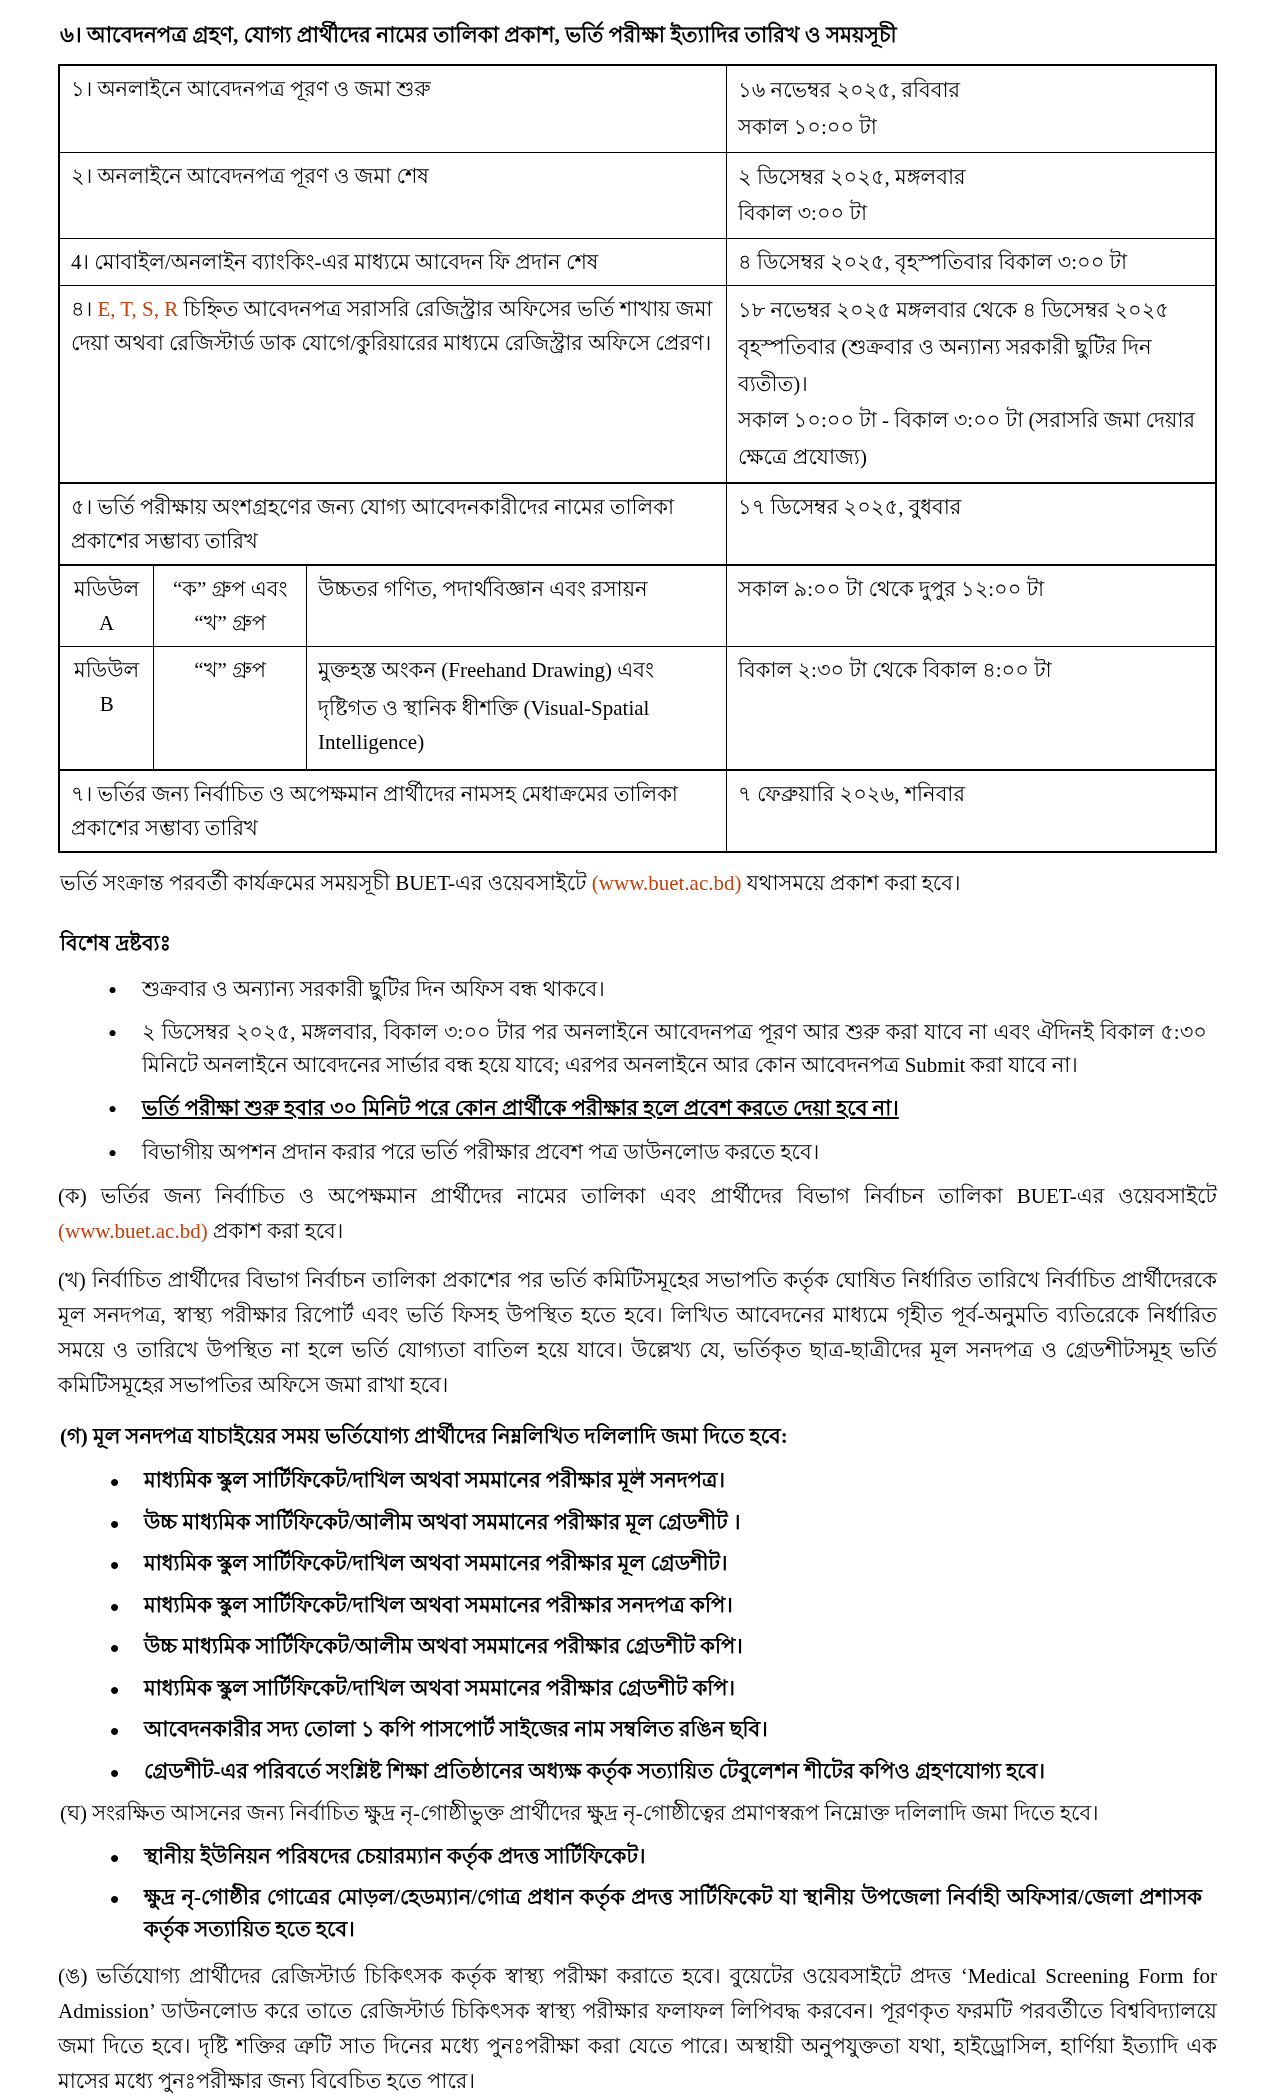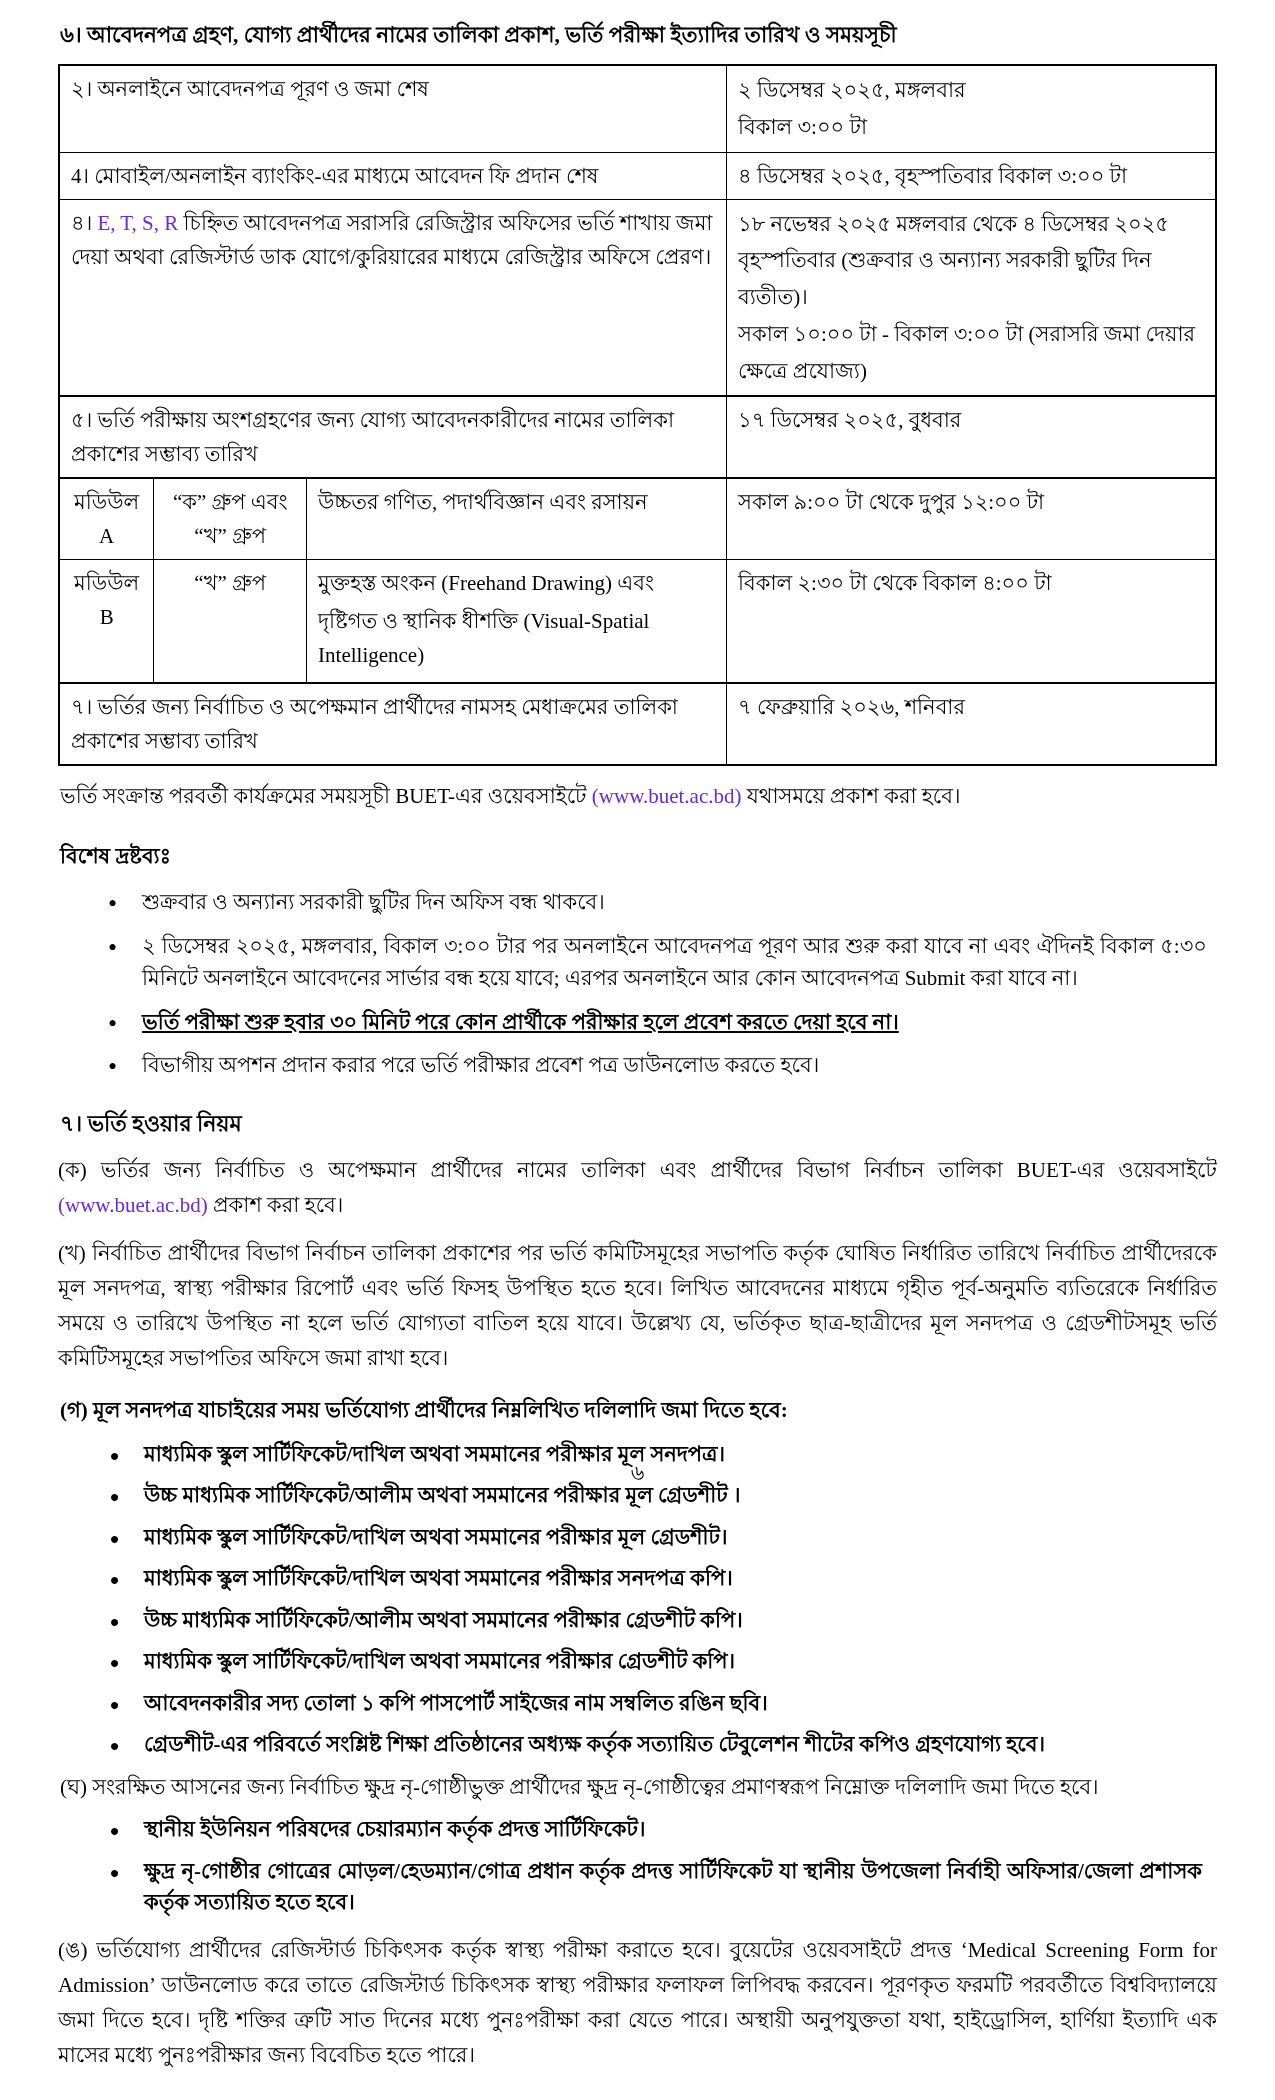--- a/index.html
+++ b/index.html
@@ -9,21 +9,21 @@
     color:#000;font-size:21px;
   }
   .page{box-sizing:border-box;width:1275px;height:1510px;position:relative;padding:14px 58px 0 58px;}
   .doc-heading{font-weight:bold;font-size:21.5px;margin:4px 0 10px 2px;}
   table.schedule{width:100%;border-collapse:collapse;border:2.5px solid #000;table-layout:fixed;}
   table.schedule td{border:1.5px solid #000;padding:6px 11px;vertical-align:top;line-height:1.62;}
   tr.thick-top td{border-top:2.5px solid #000;}
   td.center-cell{text-align:center;vertical-align:middle;}
   td.middle-cell{vertical-align:middle;}
   .date-line{line-height:1.75;}
-  .blue{color:#6d28d9;}
+  .blue{color:#c2410c;}
   .subject-line{margin-bottom:4px;}
   .after-table-note{margin:14px 0 0 2px;line-height:1.6;}
   .notes-title{font-weight:bold;margin:26px 0 6px 2px;}
   ul.bullets{list-style:none;margin:10px;padding:0 0 0 40px;font-family:Liberation Serif, serif;}
   ul.bullets li{position:relative;padding:0 0 0 34px;margin:11px 0;line-height:1.55;text-align:justify;}
   ul.bullets li::before{content:"\2022";position:absolute;left:0;top:-2px;font-size:26px;}
   .bold-underline{font-weight:bold;text-decoration:underline;}
   .section-title{font-weight:bold;font-size:22px;margin:24px 0 8px 2px;}
   p.para{margin:14px 0;line-height:1.66;text-align:justify;}
   p.para-tight{margin:10px 0;}
@@ -42,20 +42,27 @@
   <div class="doc-heading">৬। আবেদনপত্র গ্রহণ, যোগ্য প্রার্থীদের নামের তালিকা প্রকাশ, ভর্তি পরীক্ষা ইত্যাদির তারিখ ও সময়সূচী</div>
 
   <table class="schedule">
     <colgroup>
       <col style="width:8.2%">
         <col style="width:13.2%">
         <col style="width:36.3%">
         <col style="width:42.3%">
     </colgroup>
     <tbody>
+      <tr>
+        <td colspan="3">১। অনলাইনে আবেদনপত্র পূরণ ও জমা শুরু</td>
+        <td>
+          <div class="date-line">১৬ নভেম্বর ২০২৫, রবিবার</div>
+          <div class="date-line">সকাল ১০:০০ টা</div>
+        </td>
+      </tr>
       <tr>
         <td colspan="3">২। অনলাইনে আবেদনপত্র পূরণ ও জমা শেষ</td>
         <td>
           <div class="date-line">২ ডিসেম্বর ২০২৫, মঙ্গলবার</div>
           <div class="date-line">বিকাল ৩:০০ টা</div>
         </td>
       </tr>
       <tr>
         <td colspan="3">4। মোবাইল/অনলাইন ব্যাংকিং-এর মাধ্যমে আবেদন ফি প্রদান শেষ</td>
         <td>৪ ডিসেম্বর ২০২৫, বৃহস্পতিবার বিকাল ৩:০০ টা</td>
@@ -96,21 +103,20 @@
   <div class="after-table-note"><span>ভর্তি সংক্রান্ত পরবর্তী কার্যক্রমের সময়সূচী BUET-এর ওয়েবসাইটে </span><span class="blue">(www.buet.ac.bd)</span><span> যথাসময়ে প্রকাশ করা হবে।</span></div>
 
   <div class="notes-title">বিশেষ দ্রষ্টব্যঃ</div>
   <ul class="bullets">
     <li>শুক্রবার ও অন্যান্য সরকারী ছুটির দিন অফিস বন্ধ থাকবে।</li>
     <li>২ ডিসেম্বর ২০২৫, মঙ্গলবার, বিকাল ৩:০০ টার পর অনলাইনে আবেদনপত্র পূরণ আর শুরু করা যাবে না এবং ঐদিনই বিকাল ৫:৩০ মিনিটে অনলাইনে আবেদনের সার্ভার বন্ধ হয়ে যাবে; এরপর অনলাইনে আর কোন আবেদনপত্র Submit করা যাবে না।</li>
     <li><span class="bold-underline">ভর্তি পরীক্ষা শুরু হবার ৩০ মিনিট পরে কোন প্রার্থীকে পরীক্ষার হলে প্রবেশ করতে দেয়া হবে না।</span></li>
     <li>বিভাগীয় অপশন প্রদান করার পরে ভর্তি পরীক্ষার প্রবেশ পত্র ডাউনলোড করতে হবে।</li>
   </ul>
 
-  <div class="section-title">৭। ভর্তি হওয়ার নিয়ম</div>
 
   <p class="para para-tight"><span>(ক) ভর্তির জন্য নির্বাচিত ও অপেক্ষমান প্রার্থীদের নামের তালিকা এবং প্রার্থীদের বিভাগ নির্বাচন তালিকা BUET-এর ওয়েবসাইটে </span><span class="blue">(www.buet.ac.bd)</span><span> প্রকাশ করা হবে।</span></p>
 
   <p class="para">(খ) নির্বাচিত প্রার্থীদের বিভাগ নির্বাচন তালিকা প্রকাশের পর ভর্তি কমিটিসমূহের সভাপতি কর্তৃক ঘোষিত নির্ধারিত তারিখে নির্বাচিত প্রার্থীদেরকে মূল সনদপত্র, স্বাস্থ্য পরীক্ষার রিপোর্ট এবং ভর্তি ফিসহ উপস্থিত হতে হবে। লিখিত আবেদনের মাধ্যমে গৃহীত পূর্ব-অনুমতি ব্যতিরেকে নির্ধারিত সময়ে ও তারিখে উপস্থিত না হলে ভর্তি যোগ্যতা বাতিল হয়ে যাবে। উল্লেখ্য যে, ভর্তিকৃত ছাত্র-ছাত্রীদের মূল সনদপত্র ও গ্রেডশীটসমূহ ভর্তি কমিটিসমূহের সভাপতির অফিসে জমা রাখা হবে।</p>
 
   <div class="ga-title">(গ) মূল সনদপত্র যাচাইয়ের সময় ভর্তিযোগ্য প্রার্থীদের নিম্নলিখিত দলিলাদি জমা দিতে হবে:</div>
   <ul class="docs">
     <li>মাধ্যমিক স্কুল সার্টিফিকেট/দাখিল অথবা সমমানের পরীক্ষার মূল সনদপত্র।</li>
     <li>উচ্চ মাধ্যমিক সার্টিফিকেট/আলীম অথবা সমমানের পরীক্ষার মূল গ্রেডশীট ।</li>
     <li>মাধ্যমিক স্কুল সার্টিফিকেট/দাখিল অথবা সমমানের পরীক্ষার মূল গ্রেডশীট।</li>

